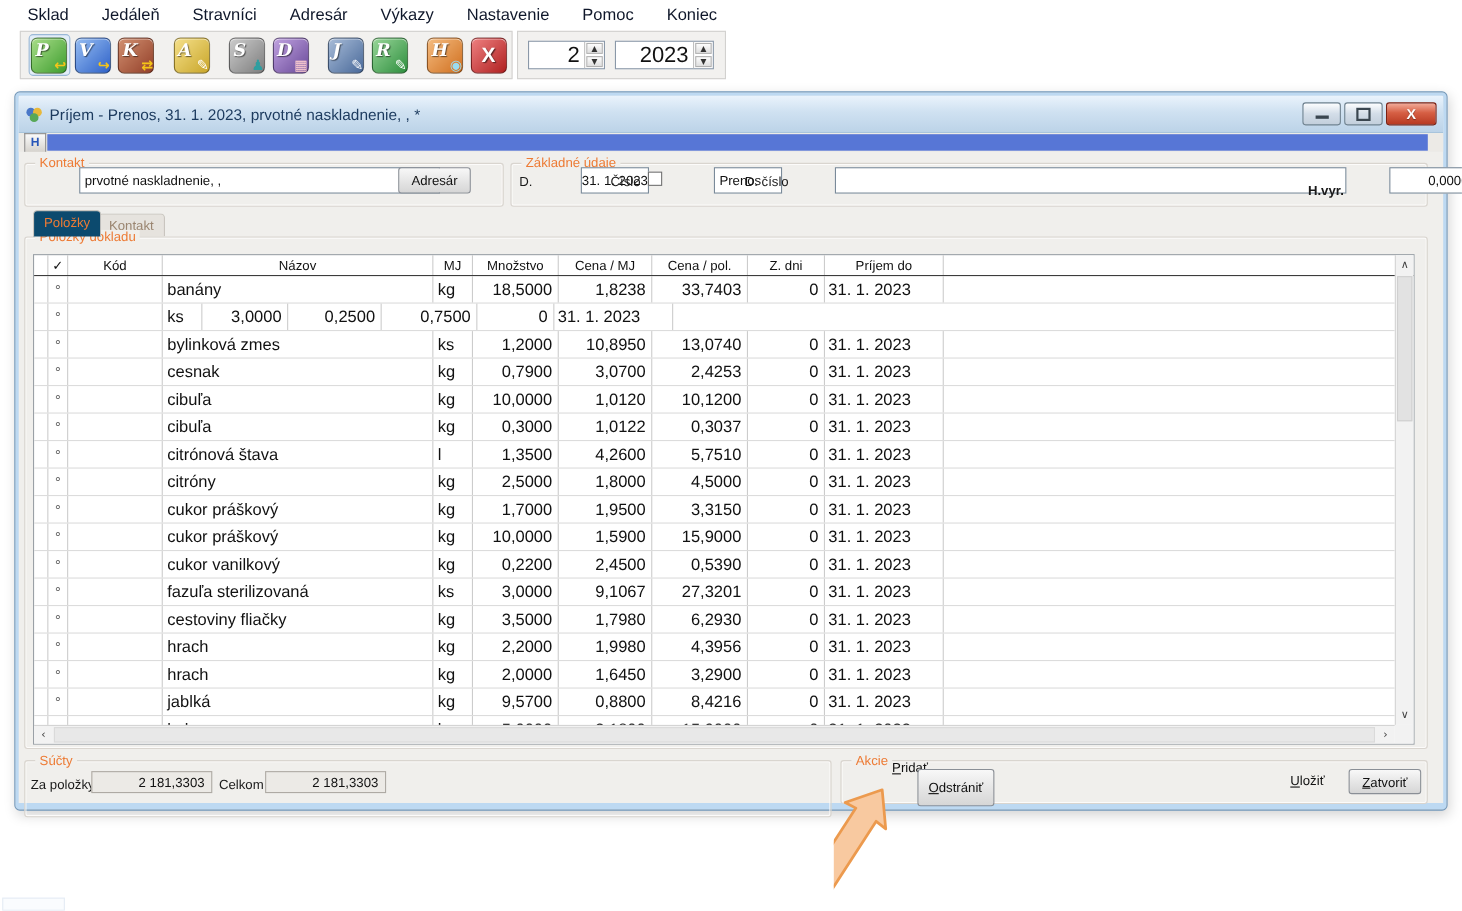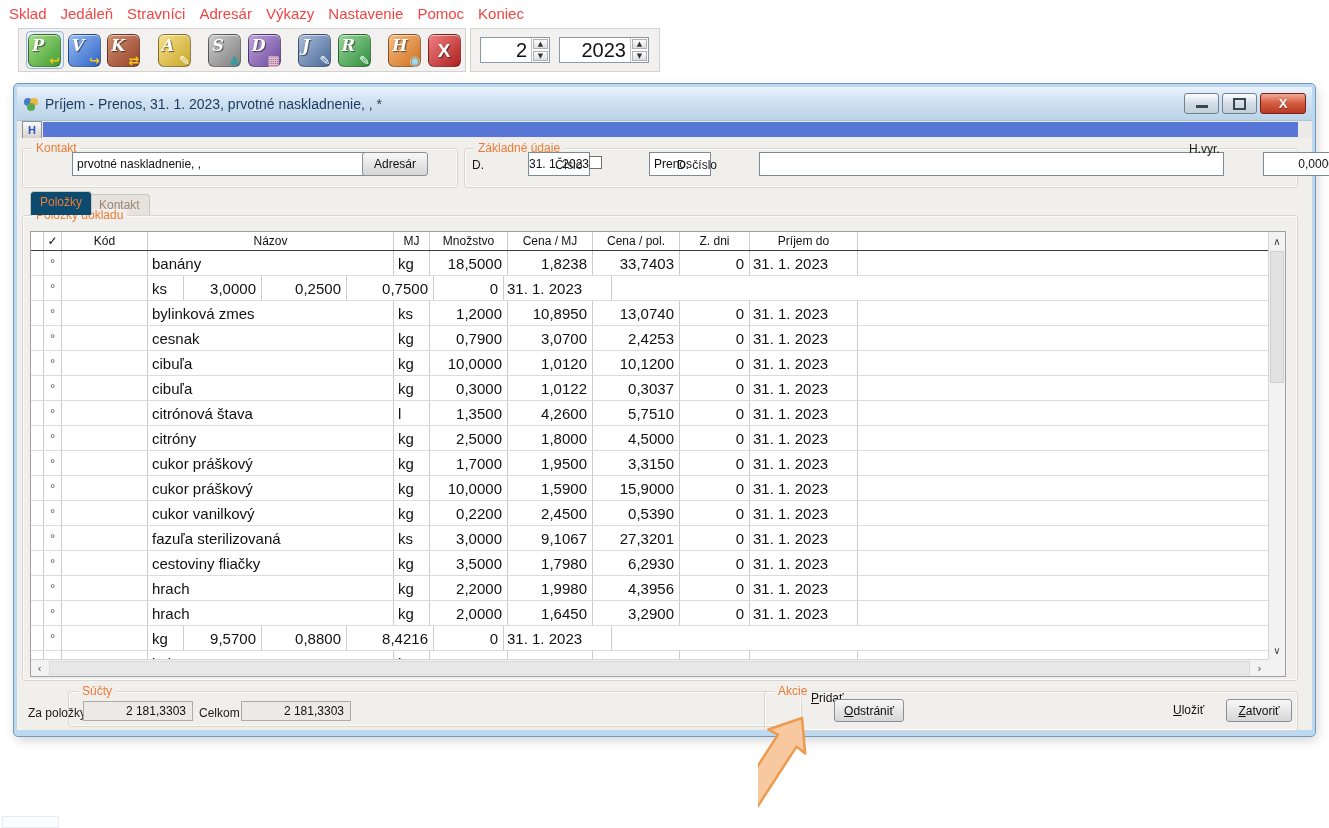--- a/index.html
+++ b/index.html
@@ -2,21 +2,21 @@
 <html><head>
 <meta charset="utf-8">
 <style>
   html,body{margin:0;padding:0;}
   body{width:1329px;height:828px;position:relative;background:#fff;
        font-family:"Liberation Sans",sans-serif;overflow:hidden;color:#111;}
 
   
   .menubar{position:absolute;left:0;top:0;width:100%;height:26px;background:#fff;
            display:flex;align-items:center;padding-left:2px;}
-  .menu-item{font-size:15px;color:#ef4444;padding:3px 7px;white-space:nowrap;}
+  .menu-item{font-size:15px;color:#0f172a;padding:3px 7px;white-space:nowrap;margin-left:16px;}
 
   
   .toolbar{position:absolute;left:0;top:26px;width:100%;height:50px;background:#fff;}
   .tb-panel{position:absolute;top:2px;height:44px;background:#f2f1ef;
             border:1px solid #d2d1cf;display:flex;align-items:center;box-sizing:border-box;}
   #tb-icons{left:18px;width:448px;padding-left:7px;}
   #tb-spin{left:470px;width:190px;}
   .tbtn{width:38px;height:38px;border-radius:4px;display:flex;align-items:center;
         justify-content:center;position:relative;margin-right:2px;box-sizing:border-box;}
   .tbtn.selected{background:#e2edf8;border:1px solid #9ab8d6;}
@@ -288,21 +288,21 @@
     <div class="group" style="left:447px;top:10px;width:834px;height:40px;">
       <span class="group-label">Základné údaje</span>
     </div>
     <span class="lbl" style="left:455px;top:20px;">D.</span>
     <div class="txt center" style="left:469px;top:14px;width:62px;height:24px;">31. 1. 2023</div>
     <span class="lbl" style="left:538px;top:20px;">Číslo</span>
     <div class="checkbox" style="left:572px;top:18px;"></div>
     <div class="txt" style="left:590px;top:14px;width:62px;height:24px;">Prenos</div>
     <span class="lbl" style="left:660px;top:20px;">D. číslo</span>
     <div class="txt" style="left:700px;top:14px;width:465px;height:24px;"></div>
-    <span class="lbl" style="left:1172px;top:4px;">H.vyr.</span>
+    <span class="lbl" style="left:1172px;top:28px;font-weight:bold;">H.vyr.</span>
     <div class="txt right" style="left:1204px;top:14px;width:77px;height:24px;">0,0000</div>
 
     <div class="tab active" style="left:13px;">Položky</div>
     <div class="tab inactive" style="left:72px;">Kontakt</div>
 
     <div class="group" style="left:5px;top:77px;width:1276px;height:466px;">
       <span class="group-label">Položky dokladu</span>
     </div>
 
     <div class="table">
@@ -560,20 +560,21 @@
             <div class="cell col-zaruka">31. 1. 2023</div>
             <div class="cell col-fill"></div>
           </div>
 
           <div class="trow">
             <div class="cell col-marker"></div>
             <div class="cell col-check">
               <span class="dotmark">°</span>
             </div>
             <div class="cell col-kod"></div>
+            <div class="cell col-nazov">jablká</div>
             <div class="cell col-mj">kg</div>
             <div class="cell col-qty num">9,5700</div>
             <div class="cell col-cmj num">0,8800</div>
             <div class="cell col-cpol num">8,4216</div>
             <div class="cell col-zdni num">0</div>
             <div class="cell col-zaruka">31. 1. 2023</div>
             <div class="cell col-fill"></div>
           </div>
 
           <div class="trow">
@@ -599,33 +600,33 @@
         <div class="sarrow va-dn">∨</div>
       </div>
       <div class="hscroll">
         <div class="sarrow ha-l">‹</div>
         <div class="hthumb"></div>
         <div class="sarrow ha-r">›</div>
       </div>
       <div class="scorner"></div>
     </div>
 
-    <div class="group" style="left:5px;top:553px;width:734px;height:36px;margin-left:46px;">
+    <div class="group" style="left:5px;top:553px;width:734px;height:52px;">
       <span class="group-label">Súčty</span>
     </div>
     <span class="lbl" style="left:11px;top:568px;">Za položky</span>
     <div class="sumfield" style="left:66px;top:563px;width:110px;height:20px;">2 181,3303</div>
     <span class="lbl" style="left:182px;top:568px;">Celkom</span>
     <div class="sumfield" style="left:224px;top:563px;width:110px;height:20px;">2 181,3303</div>
 
     <div class="group" style="left:747px;top:553px;width:534px;height:40px;">
       <span class="group-label">Akcie</span>
     </div>
     <button class="flatbtn" style="left:760px;top:552px;margin-left:28px;"><span class="mnem">Pridať</span></button>
-    <button class="btn" style="left:817px;top:561px;width:70px;height:23px;">
+    <button class="btn" style="left:817px;top:561px;width:70px;height:34px;">
         <span class="mnem">Odstrániť</span>
       </button>
     <button class="flatbtn" style="left:1150px;top:564px;"><span class="mnem">Uložiť</span></button>
     <button class="btn" style="left:1209px;top:561px;width:66px;height:23px;">
         <span class="mnem">Zatvoriť</span>
       </button>
   </div>
 </div>
 
 <svg class="annot-arrow" width="160" height="130" viewBox="0 0 160 130">

